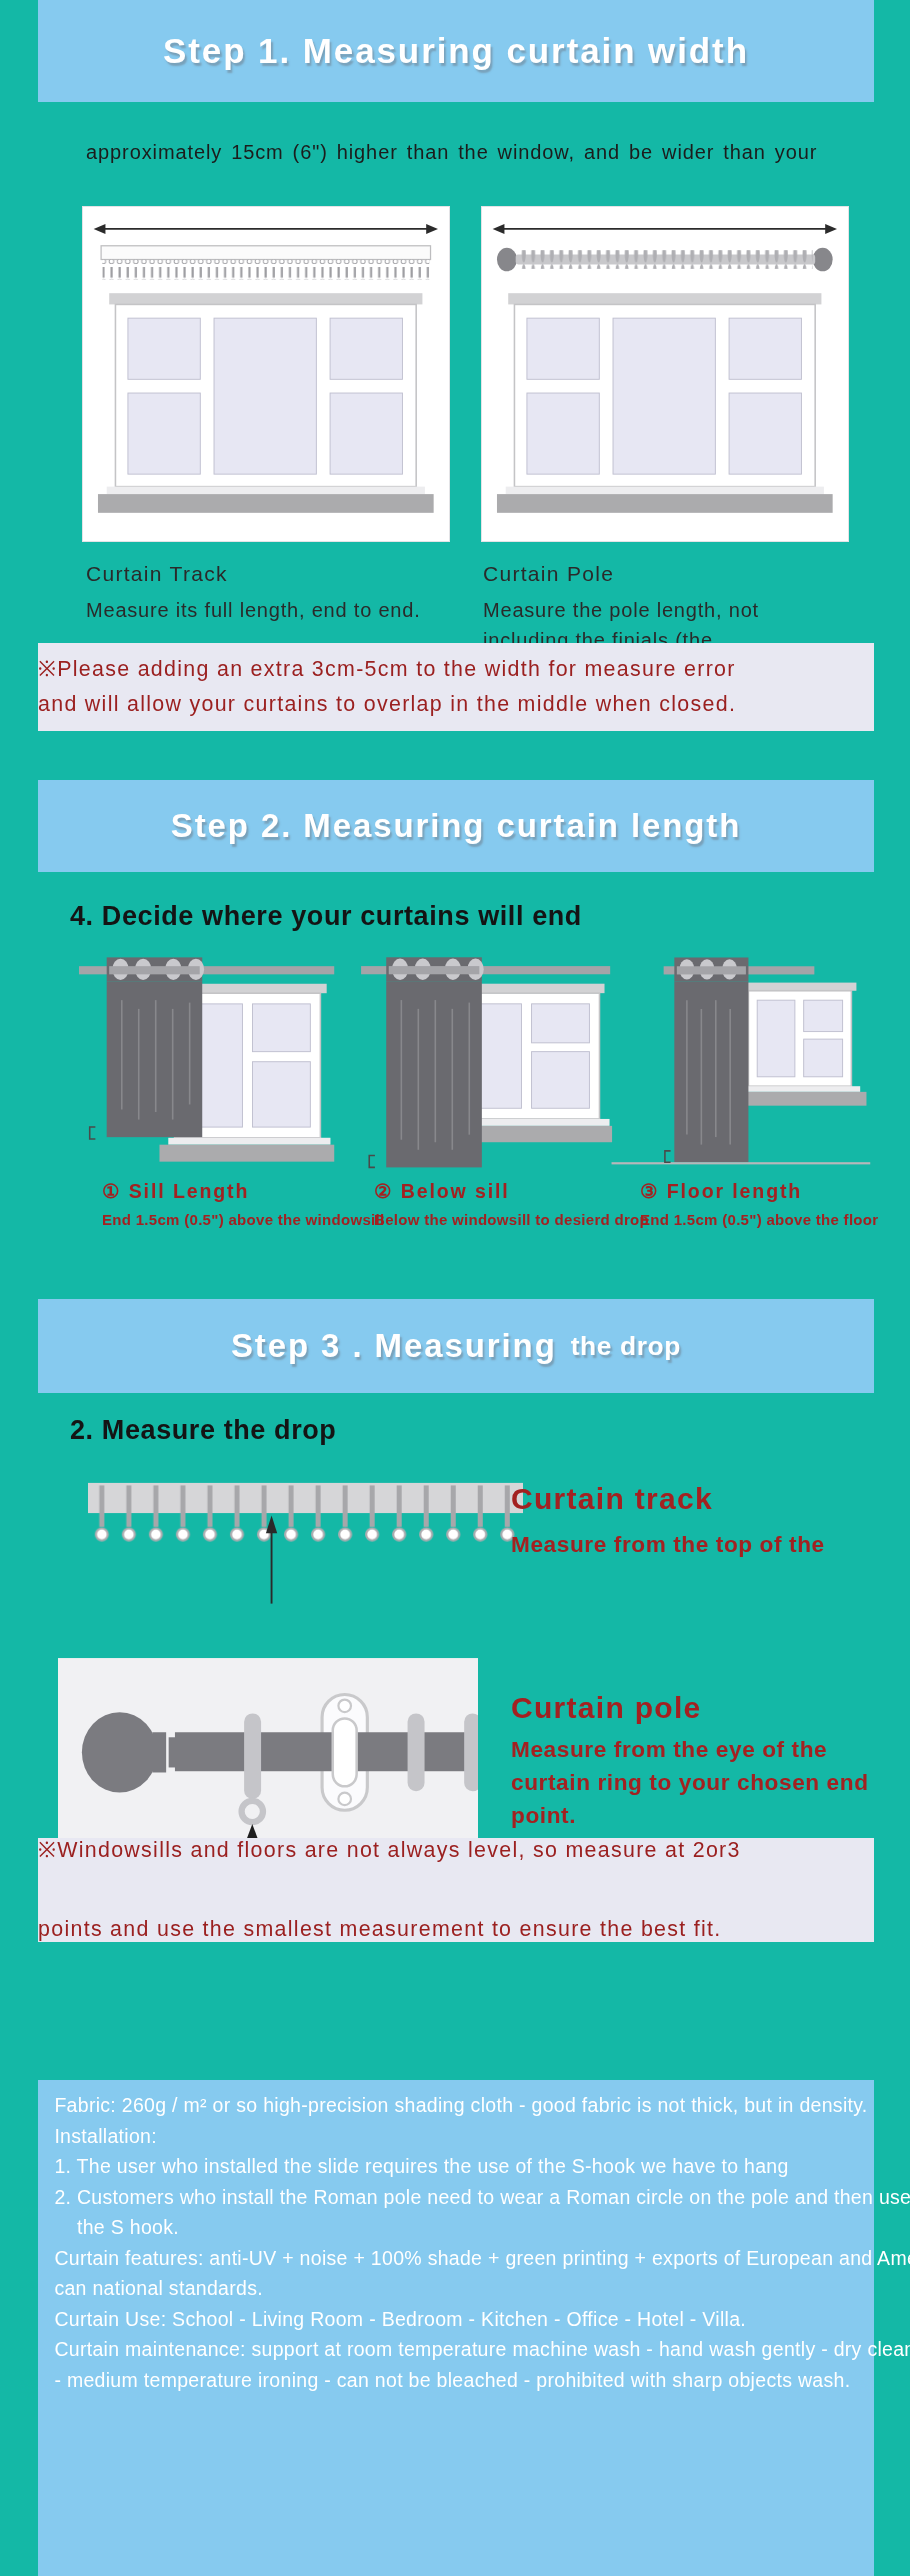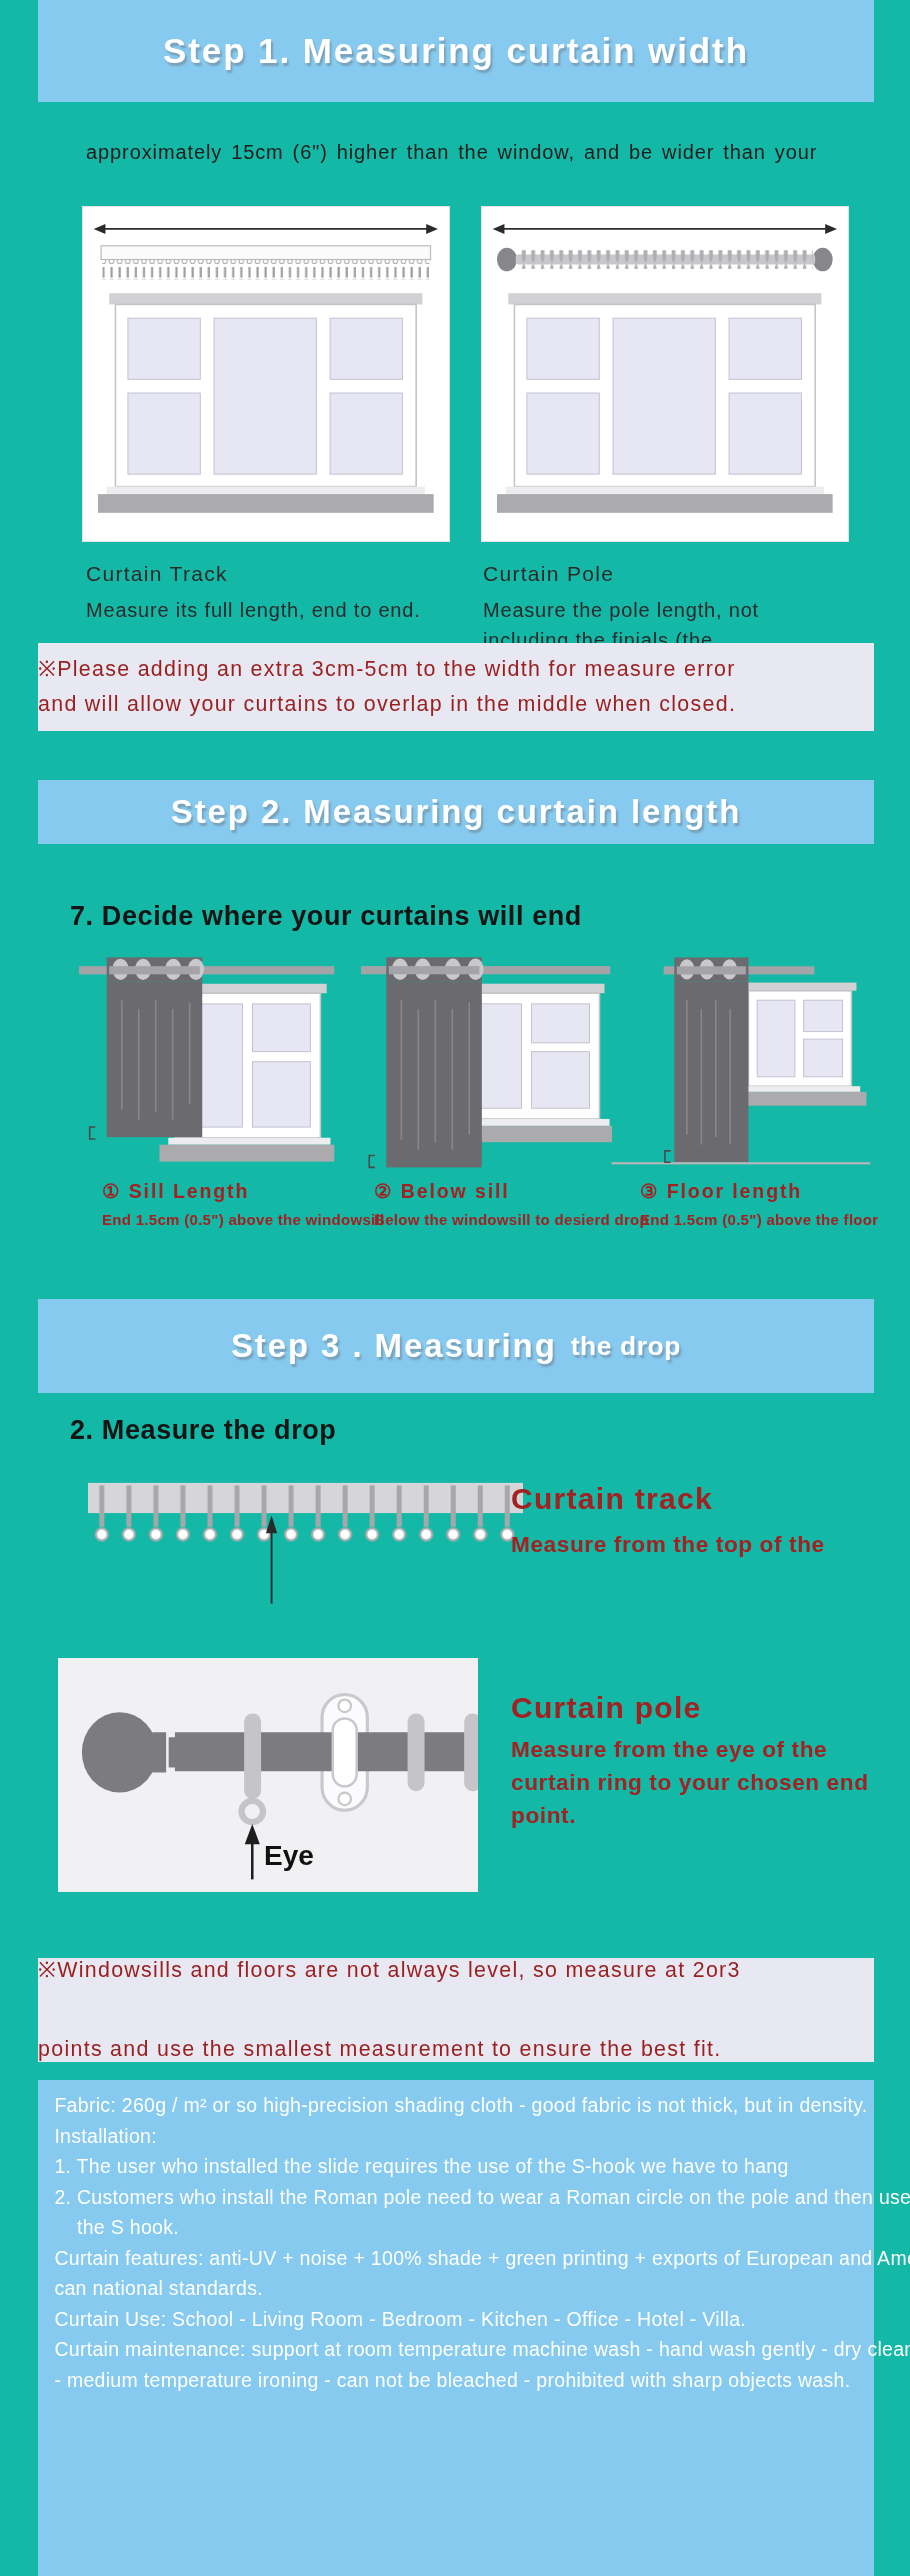--- a/index.html
+++ b/index.html
@@ -2,36 +2,36 @@
 <html style="font-size:10px"><head>
 <meta charset="utf-8">
 <style>
   html,body{margin:0;padding:0;background:#ffffff;}
   .page{position:relative;width:910px;height:2576px;background:#14b8a6;overflow:hidden;
         font-family:"Liberation Sans", sans-serif;color:#1f1f1f;}
   .banner{position:absolute;left:38px;width:836px;background:#86CAEF;color:#ffffff;
           display:flex;align-items:center;justify-content:center;font-weight:bold;
           letter-spacing:1.9px;text-shadow:1.9px 2.5px 1.9px rgba(110,125,140,0.55);}
   #banner1{top:0;height:102px;font-size:35px;}
-  #banner2{top:780px;height:64px;font-size:33px;}
+  #banner2{top:780px;height:92px;font-size:33px;}
   #banner3{top:1299px;height:94px;font-size:33px;}
   .banner .sub{font-size:26.4px;margin-left:14px;letter-spacing:0.6px;}
   .intro{position:absolute;left:86px;top:137px;font-size:20px;line-height:31px;
          letter-spacing:0.9px;word-spacing:2.5px;color:#1c1c1c;white-space:nowrap;}
   .diagram-box{position:absolute;top:206px;width:368px;height:336px;background:#ffffff;
                border:1.3px solid #E3E3E6;box-sizing:border-box;}
   #track-box{left:82px;} #pole-box{left:481px;}
   .cap{position:absolute;letter-spacing:1.3px;color:#2a2a2a;white-space:nowrap;}
   .cap .t{font-size:21px;margin-bottom:8.8px;}
   .cap .b{font-size:20px;line-height:30px;letter-spacing:0.8px;}
   #cap-track{left:86px;top:562px;} #cap-pole{left:483px;top:562px;}
   .note{position:absolute;left:38px;width:836px;background:#E8E8F2;color:#9B2020;
         display:flex;flex-direction:column;justify-content:center;
         font-size:21.4px;letter-spacing:1.3px;line-height:35px;white-space:nowrap;}
-  #note1{top:643px;height:88px;} #note2{top:1958px;height:104px;gap:44px;}
+  #note1{top:643px;height:88px;} #note2{top:1838px;height:104px;gap:44px;}
   .h2{position:absolute;font-weight:bold;color:#141414;font-size:27px;letter-spacing:0.6px;white-space:nowrap;}
   #h2-decide{left:70px;top:901px;} #h2-drop{left:70px;top:1415px;}
   .opt{position:absolute;white-space:nowrap;}
   .opt .lab{font-size:19.5px;font-weight:bold;color:#A32121;letter-spacing:1.9px;}
   .opt .des{font-size:15px;font-weight:bold;color:#A32121;letter-spacing:0.3px;margin-top:7.5px;}
   #opt1{left:102px;top:1180px;} #opt2{left:374px;top:1180px;} #opt3{left:640px;top:1180px;}
   .svgwrap{position:absolute;}
   .red-title{position:absolute;font-size:30px;font-weight:bold;color:#A32121;letter-spacing:1.3px;white-space:nowrap;}
   .red-body{position:absolute;font-size:22.6px;font-weight:bold;color:#A32121;letter-spacing:0.6px;
             line-height:33px;white-space:nowrap;}
@@ -128,21 +128,21 @@
 
   <div class="note" id="note1">
     <div>※Please adding an extra 3cm-5cm to the width for measure error</div>
     <div>and will allow your curtains to overlap in the middle when closed.</div>
   </div>
 
   <div class="banner" id="banner2">
     <span>Step 2. Measuring curtain length</span>
   </div>
 
-  <div class="h2" id="h2-decide">7. Decide where your curtains will end</div>
+  <div class="h2" id="h2-decide">4. Decide where your curtains will end</div>
 
   <div class="svgwrap" style="left:74px;top:951px;">
     <svg viewBox="0 0 420 372" width="264" height="234">
       <rect x="150" y="52" width="252" height="15" fill="#D2D2D4"></rect>
       <rect x="160" y="67" width="232" height="230" fill="#ffffff" stroke="#C4C4C6" stroke-width="2.5"></rect>
       <rect x="176" y="84" width="92" height="196" fill="#E7E7F3" stroke="#BFBFCF" stroke-width="1.5"></rect>
       <rect x="284" y="84" width="92" height="76" fill="#E7E7F3" stroke="#BFBFCF" stroke-width="1.5"></rect>
       <rect x="284" y="176" width="92" height="104" fill="#E7E7F3" stroke="#BFBFCF" stroke-width="1.5"></rect>
       <rect x="150" y="297" width="258" height="11" fill="#EDEDEF"></rect>
       <rect x="136" y="308" width="278" height="27" fill="#ABABAD"></rect>

